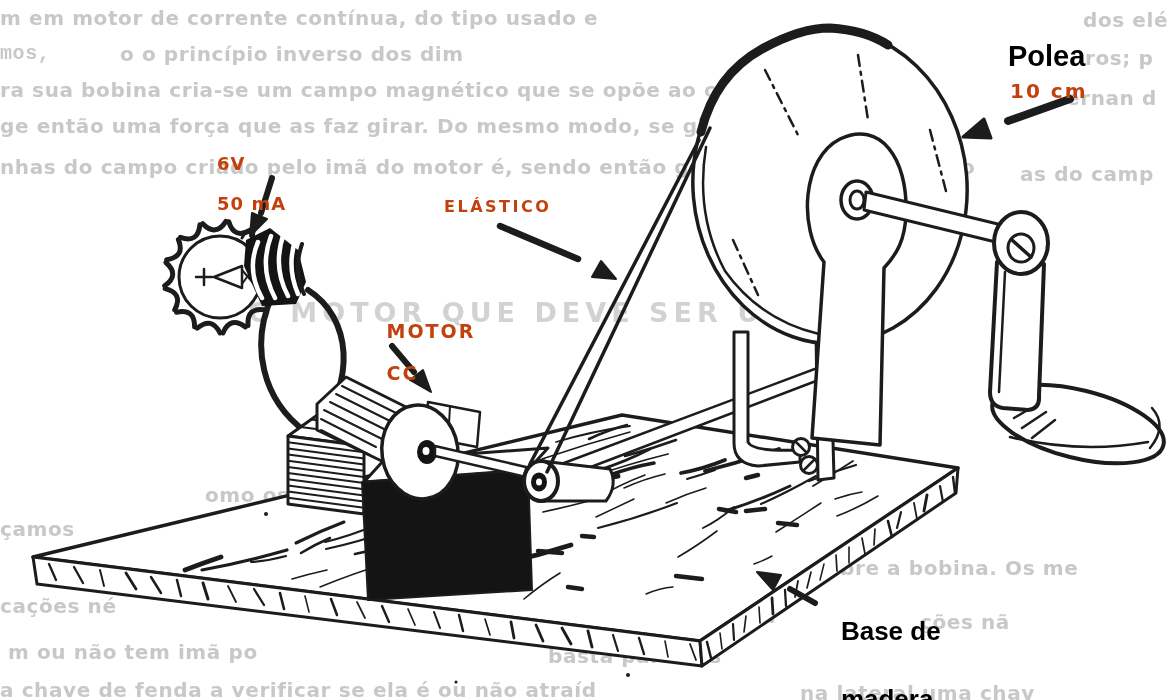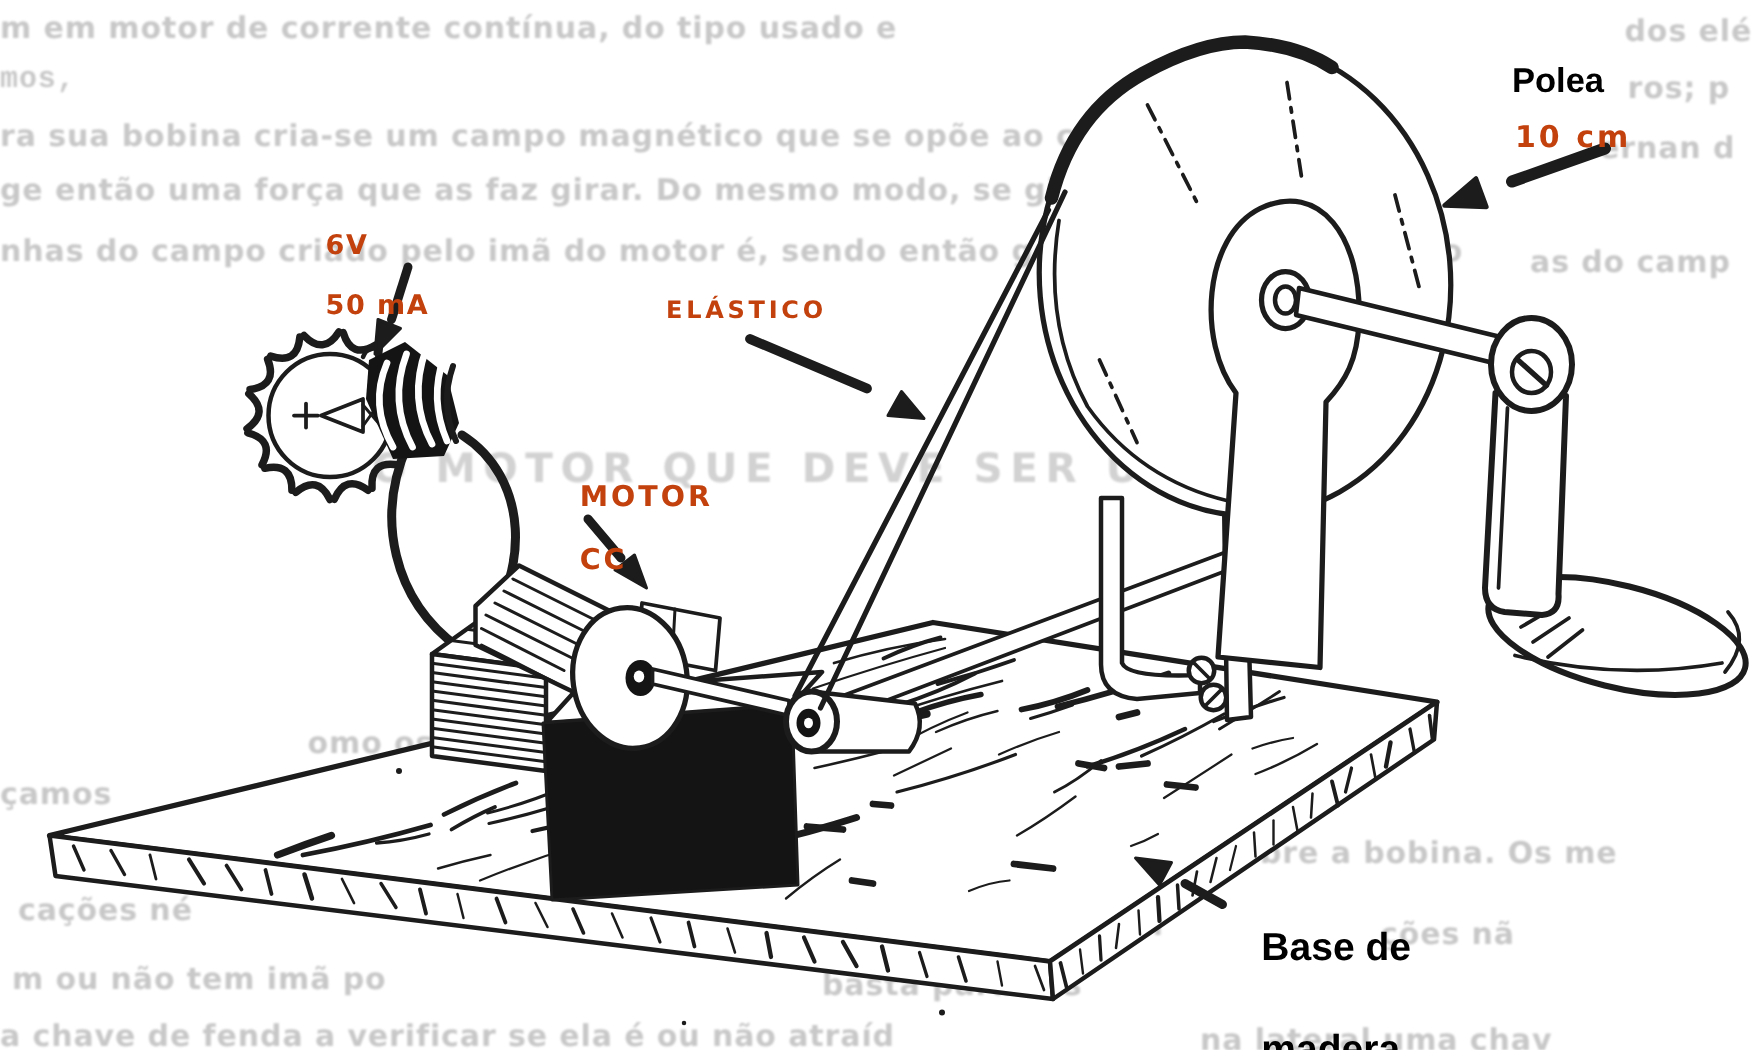--- a/index.html
+++ b/index.html
@@ -12,44 +12,45 @@
                font-weight:700;white-space:pre;}
   
   #art{position:absolute;left:0;top:0;}
   
   .lbl{position:absolute;color:#c2410c;font-weight:700;white-space:pre;}
   .hand{font-family:"DejaVu Sans",sans-serif;}
   .digital{font-family:"Liberation Sans",sans-serif;color:#000;}
   #lbl-bulb{left:188px;top:134px;width:80px;text-align:left;font-size:18px;line-height:20px;letter-spacing:1px;}
   #lbl-motor{left:352px;top:300px;width:92px;font-size:19px;line-height:21px;letter-spacing:2px;}
   #lbl-elastic{left:444px;top:197px;font-size:16px;letter-spacing:2.5px;}
-  #lbl-pulley-name{left:1008px;top:40px;font-size:23px;}
+  #lbl-pulley-name{left:1008px;top:40px;font-size:29px;}
   #lbl-pulley-size{left:1010px;top:79px;font-size:20px;letter-spacing:2px;}
   #lbl-base{left:812px;top:580px;font-size:26px;line-height:34px;}
 </style>
 </head>
 <body>
 
 <div id="stage">
 
   <div id="bg-text">
     <div id="bg-headline">O MOTOR QUE DEVE SER USADO</div>
   <span class="frag" style="left: 0px; top: 6px;">m em motor de corrente contínua, do tipo usado e</span>
       <span class="frag" style="left: 1083px; top: 8px;">dos elé</span>
       <span class="frag" style="left: 0px; top: 42px; font-family: Liberation Mono, monospace;">mos,</span>
+      <span class="frag" style="left: 120px; top: 42px;">o o princípio inverso dos dim</span>
       <span class="frag" style="left: 1085px; top: 46px;">ros; p</span>
       <span class="frag" style="left: 0px; top: 78px;">ra sua bobina cria-se um campo magnético que se opõe ao campo c</span>
       <span class="frag" style="left: 1066px; top: 86px;">ernan d</span>
       <span class="frag" style="left: 0px; top: 114px;">ge então uma força que as faz girar. Do mesmo modo, se gira mor</span>
       <span class="frag" style="left: 0px; top: 155px;">nhas do campo criado pelo imã do motor é, sendo então gerada a corrente que no</span>
       <span class="frag" style="left: 1020px; top: 162px;">as do camp</span>
       <span class="frag" style="left: 205px; top: 483px;">omo os usad</span>
       <span class="frag" style="left: 0px; top: 517px;">çamos</span>
       <span class="frag" style="left: 840px; top: 556px;">bre a bobina. Os me</span>
-      <span class="frag" style="left: 0px; top: 594px; padding-left: 12px;">cações né</span>
+      <span class="frag" style="left: 0px; top: 594px;">cações né</span>
       <span class="frag" style="left: 487px; top: 601px;">es de mo</span>
       <span class="frag" style="left: 683px; top: 604px;">ateral n</span>
       <span class="frag" style="left: 920px; top: 610px;">ções nã</span>
       <span class="frag" style="left: 8px; top: 640px;">m ou não tem imã po</span>
       <span class="frag" style="left: 548px; top: 644px;">basta para ess</span>
       <span class="frag" style="left: 0px; top: 678px;">a chave de fenda a verificar se ela é ou não atraíd</span>
       <span class="frag" style="left: 800px; top: 681px;">na lateral uma chav</span>
     </div>
 
   <svg id="art" width="1176" height="700" viewBox="0 0 1176 700">

